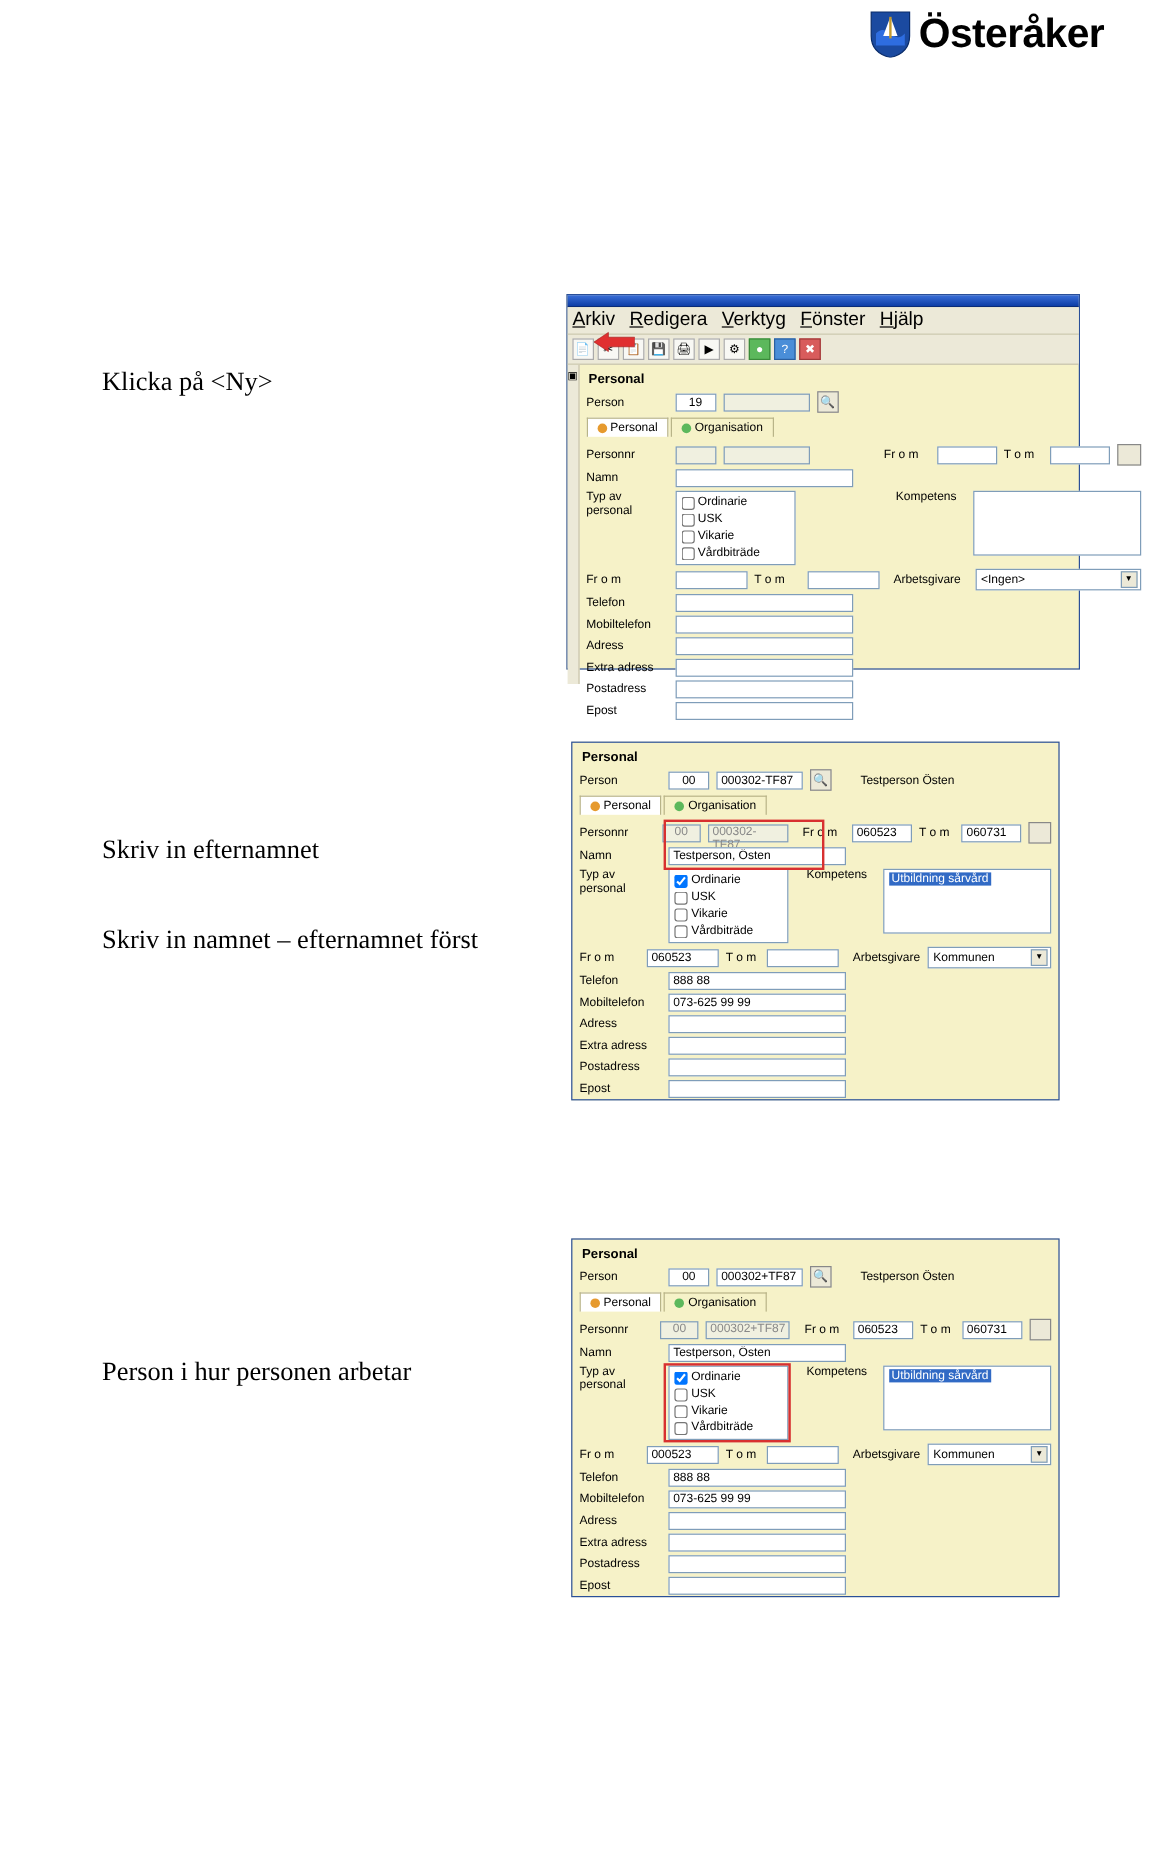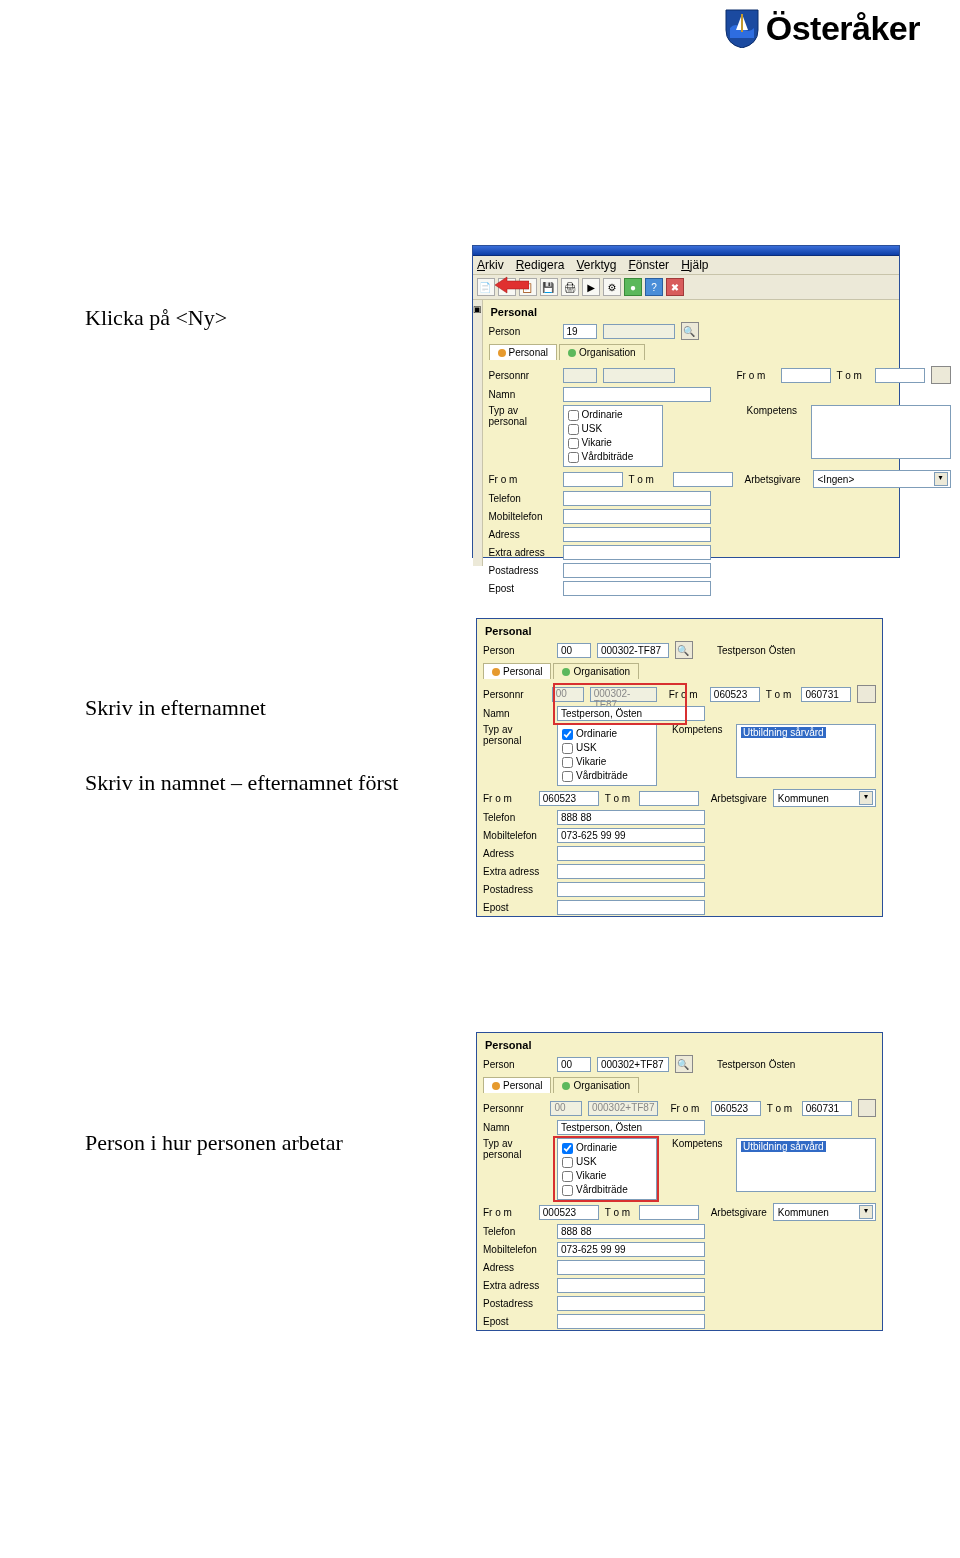--- a/index.html
+++ b/index.html
@@ -58,21 +58,21 @@
   .shot3 { top: 1032px; left: 476px; width: 405px; height: 297px; }
 
   .titlebar {
     height: 9px;
     background: linear-gradient(to bottom, #3a6ed8, #0d3ea6);
     border-bottom: 1px solid #0a2c78;
   }
   .menubar {
     background: #ece9d8;
     padding: 2px 4px;
-    font-size: 12px;
+    font-size: 16px;
     color: #000;
     display: flex;
     gap: 12px;
     border-bottom: 1px solid #c8c4aa;
   }
   .menubar span u { text-decoration: underline; }
   .toolbar {
     background: #ece9d8;
     padding: 3px 4px;
     border-bottom: 1px solid #c8c4aa;
@@ -150,21 +150,21 @@
   }
   .inp {
     background: #fff;
     border: 1px solid #7f9db9;
     height: 15px;
     font-size: 10px;
     padding: 0 3px;
     box-sizing: border-box;
   }
   .inp.ro { background: #f0f0e0; color: #888; }
-  .inp.sm { width: 34px; }
+  .inp.sm { width: 34px; text-align: center; }
   .inp.md { width: 72px; }
   .inp.lg { width: 148px; }
   .sel {
     background: #fff;
     border: 1px solid #7f9db9;
     height: 16px;
     font-size: 10px;
     width: 130px;
     display: flex;
     align-items: center;

